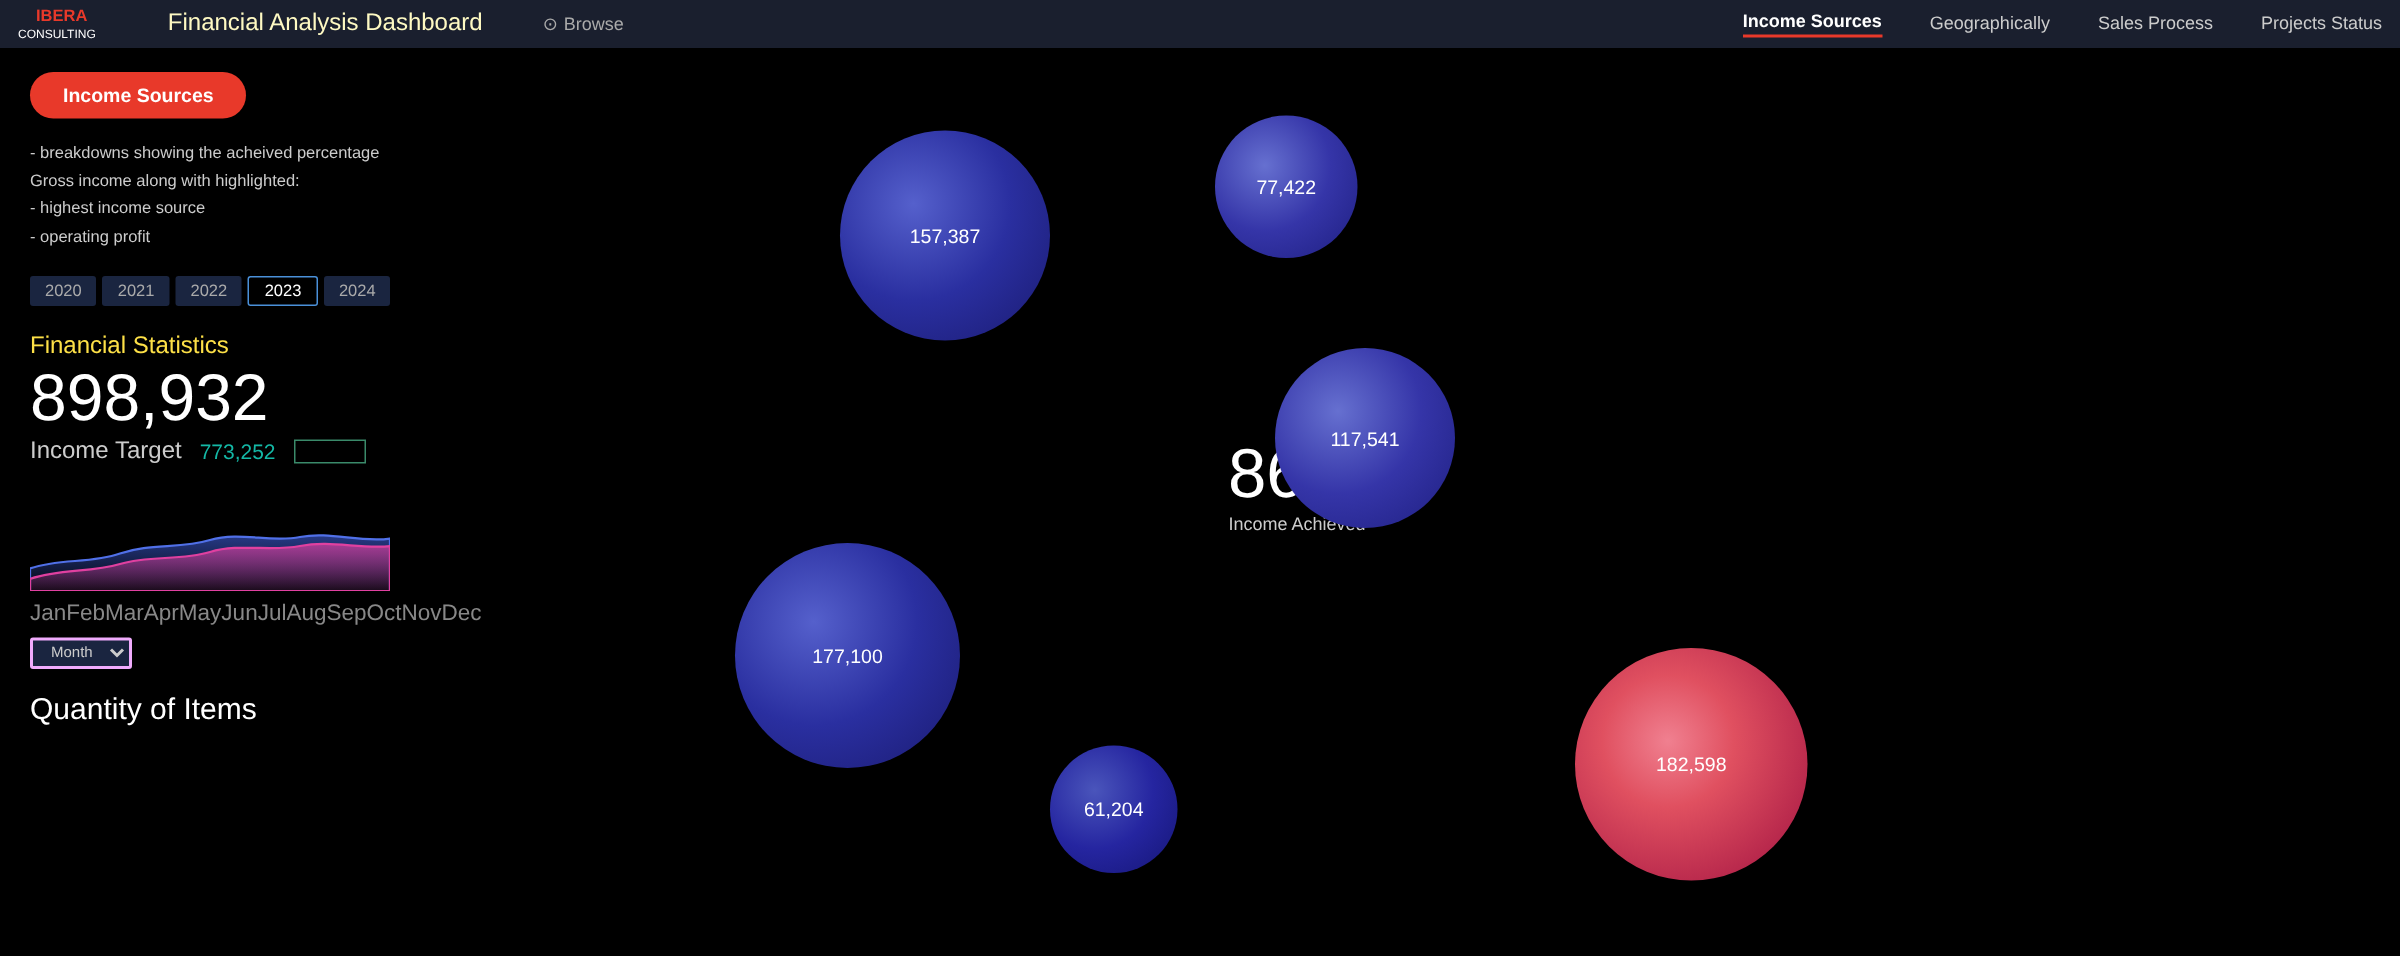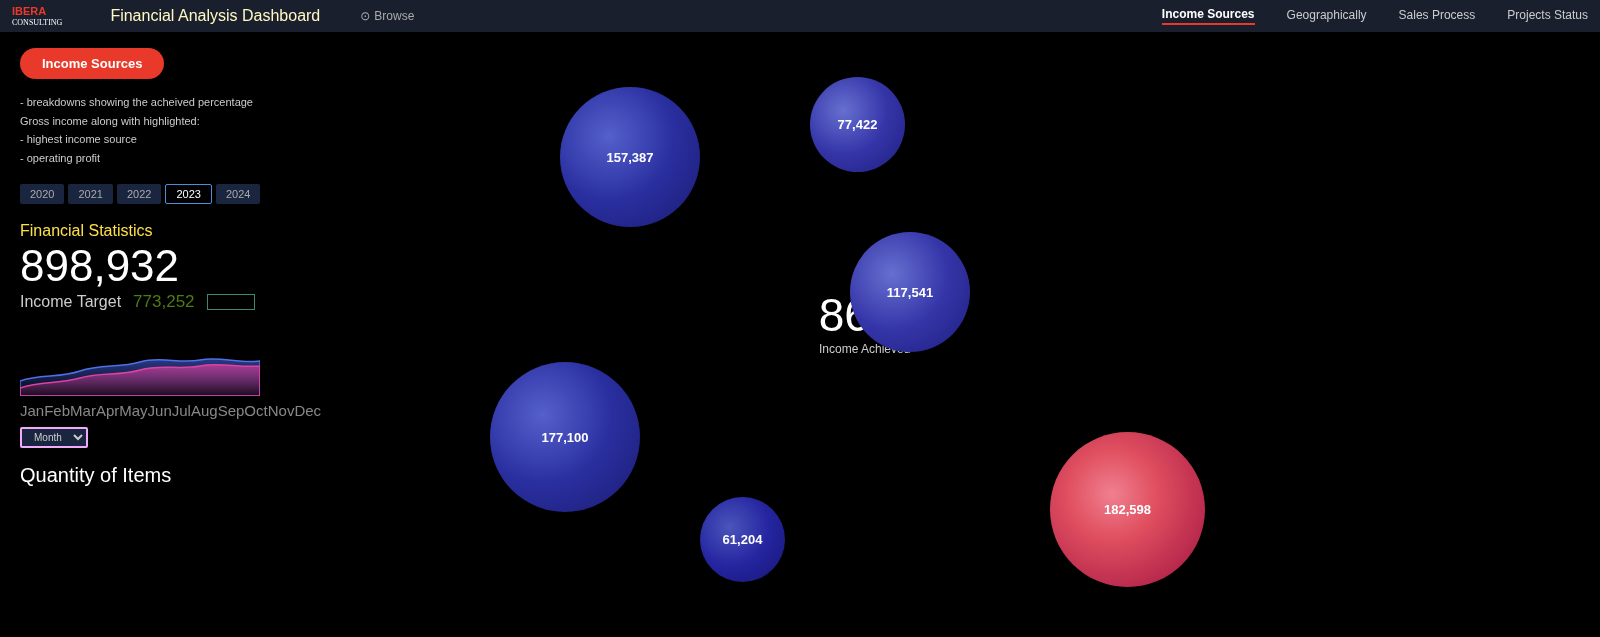--- a/index.html
+++ b/index.html
@@ -24,25 +24,25 @@
     .logo-area {
       display: flex;
       align-items: center;
       gap: 6px;
     }
     .logo-text-ibera {
       color: #e8392a;
       font-weight: 700;
       font-size: 11px;
       line-height: 1.1;
+      margin-left: 12px;
     }
     .logo-text-consulting {
       color: #fff;
       font-size: 8px;
-      font-family: Liberation Serif, serif;
     }
     .logo-block { display: flex; flex-direction: column; }
     .header-title {
       color: #fef9c3;
       font-size: 16px;
       font-weight: 400;
       margin-left: 24px;
     }
     .header-browse {
       display: flex;
@@ -144,22 +144,22 @@
       display: flex;
       align-items: center;
       gap: 12px;
       margin-bottom: 14px;
     }
     .income-target-label {
       font-size: 16px;
       color: #ccc;
     }
     .income-target-value {
-      font-size: 17px;
-      color: #4d7c0f;
+      font-size: 14px;
+      color: #14b8a6;
     }
     .target-bar-box {
       border: 1px solid #3a8a6a;
       width: 48px;
       height: 16px;
       background: transparent;
     }
 
     .legend-row {
       display: flex;
@@ -216,21 +216,21 @@
     }
 
     .bubble {
       position: absolute;
       border-radius: 50%;
       display: flex;
       align-items: center;
       justify-content: center;
       color: #fff;
       font-size: 13px;
-      font-weight: 700;
+      font-weight: 400;
       text-align: left;
       cursor: pointer;
     }
 
     .bubble-blue {
       background: radial-gradient(circle at 35% 35%, #5560cc, #2a2fa0, #1a1a70);
     }
     .bubble-blue-medium {
       background: radial-gradient(circle at 35% 35%, #6670d0, #3535a8, #1e1e80);
     }

